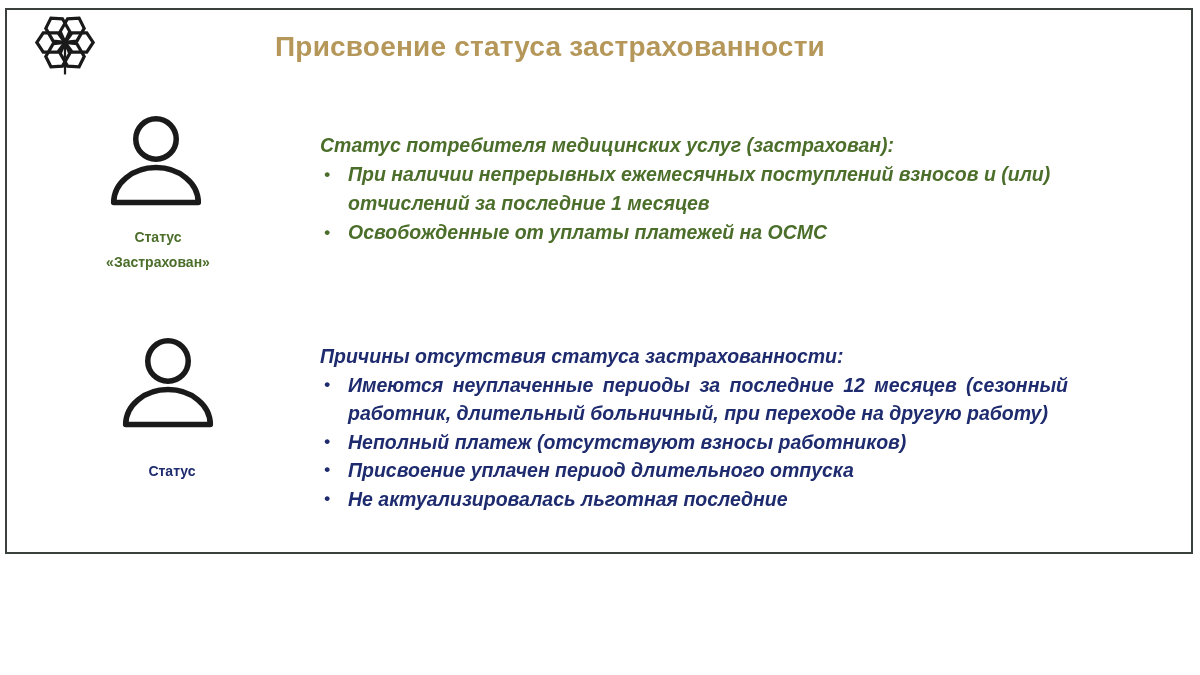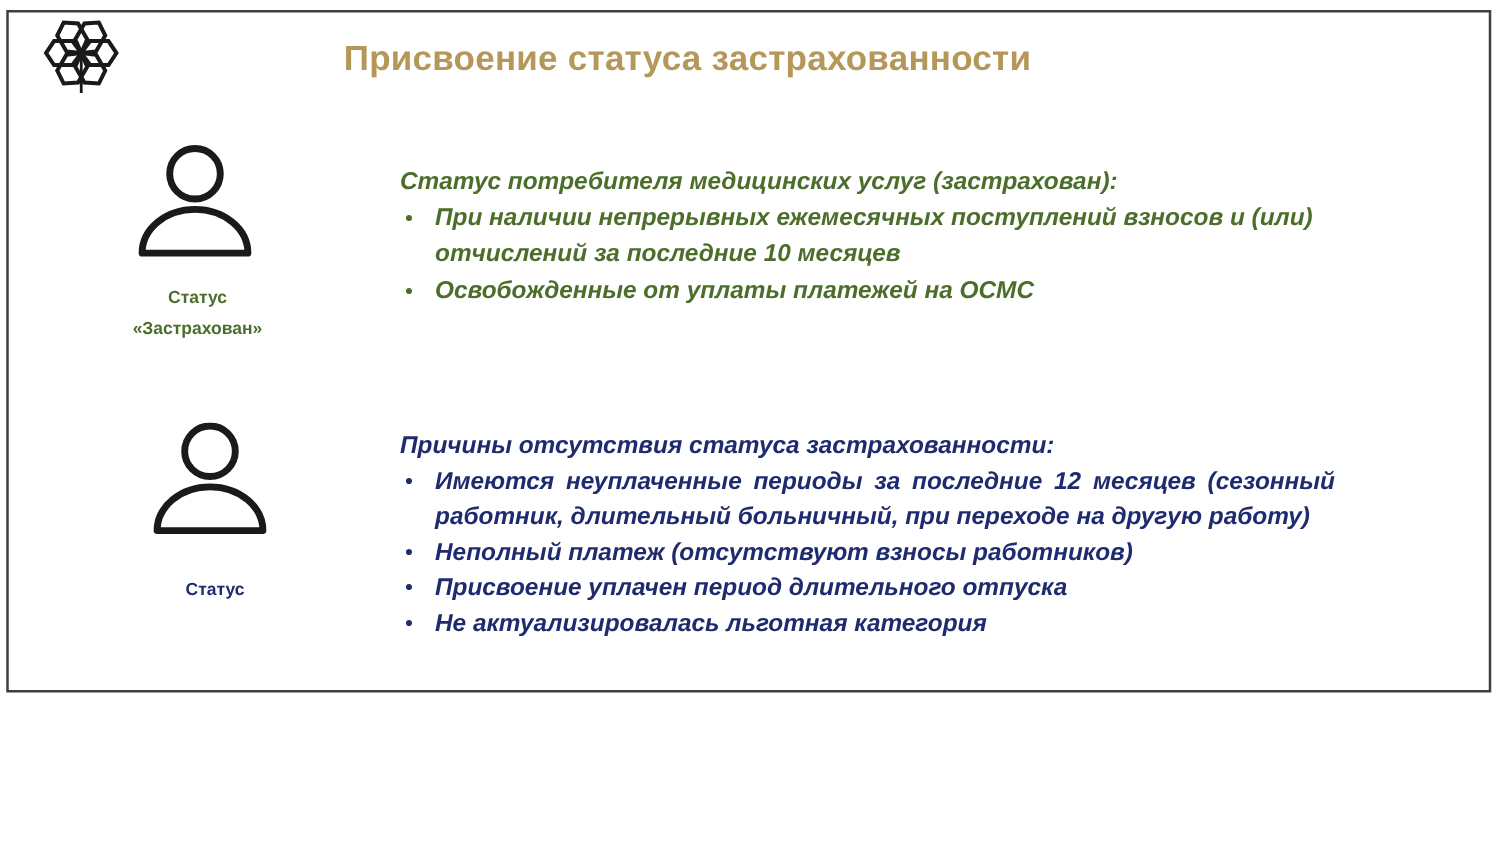--- a/index.html
+++ b/index.html
@@ -103,21 +103,21 @@
   </div>
   <div class="status-label label1">
     <div>Статус</div>
     <div>«Застрахован»</div>
   </div>
   <div class="textblock sec1">
     <div class="header">Статус потребителя медицинских услуг (застрахован):</div>
     <div class="bullets">
         <div class="bullet-row">
           <span class="bullet-marker">•</span>
-          <span class="bullet-text">При наличии непрерывных ежемесячных поступлений взносов и (или) отчислений за последние 10 месяцев</span>
+          <span class="bullet-text">При наличии непрерывных ежемесячных поступлений взносов и (или) отчислений за последние 1 месяцев</span>
         </div>
         <div class="bullet-row">
           <span class="bullet-marker">•</span>
           <span class="bullet-text">Освобожденные от уплаты платежей на ОСМС</span>
         </div>
       </div>
   </div>
 
   <div class="person-icon icon2">
     <svg viewBox="0 0 100 100" width="92" height="92" aria-hidden="true">
@@ -138,17 +138,17 @@
         <div class="bullet-row">
           <span class="bullet-marker">•</span>
           <span class="bullet-text">Неполный платеж (отсутствуют взносы работников)</span>
         </div>
         <div class="bullet-row">
           <span class="bullet-marker">•</span>
           <span class="bullet-text">Присвоение уплачен период длительного отпуска</span>
         </div>
         <div class="bullet-row">
           <span class="bullet-marker">•</span>
-          <span class="bullet-text">Не актуализировалась льготная категория</span>
+          <span class="bullet-text">Не актуализировалась льготная последние</span>
         </div>
       </div>
   </div>
 </div>
 
 </body></html>

